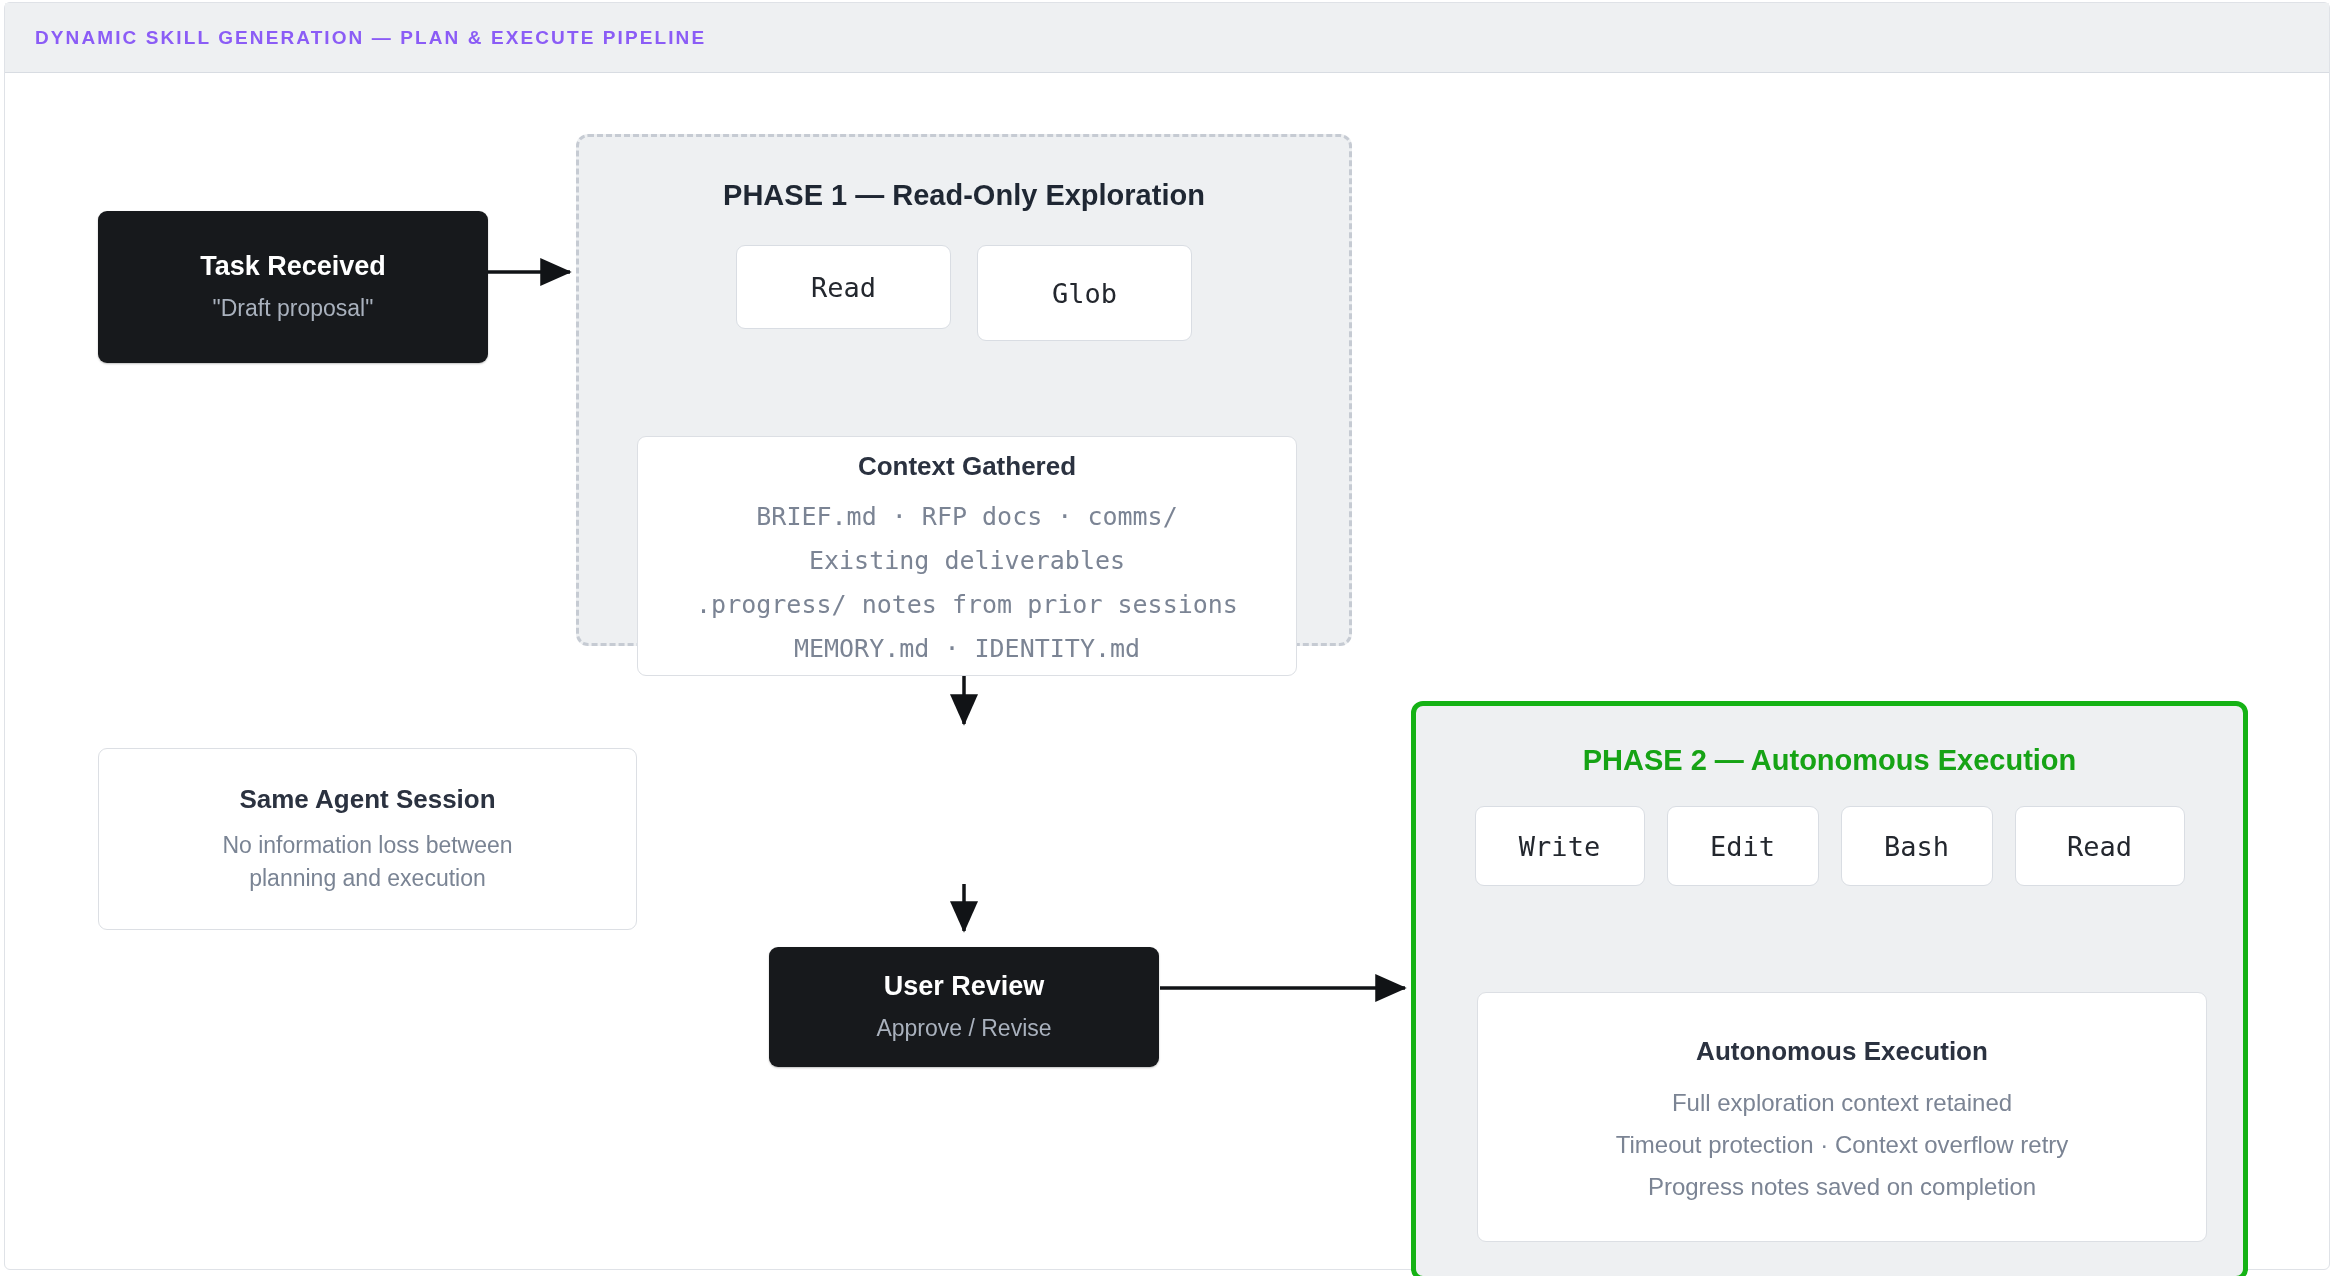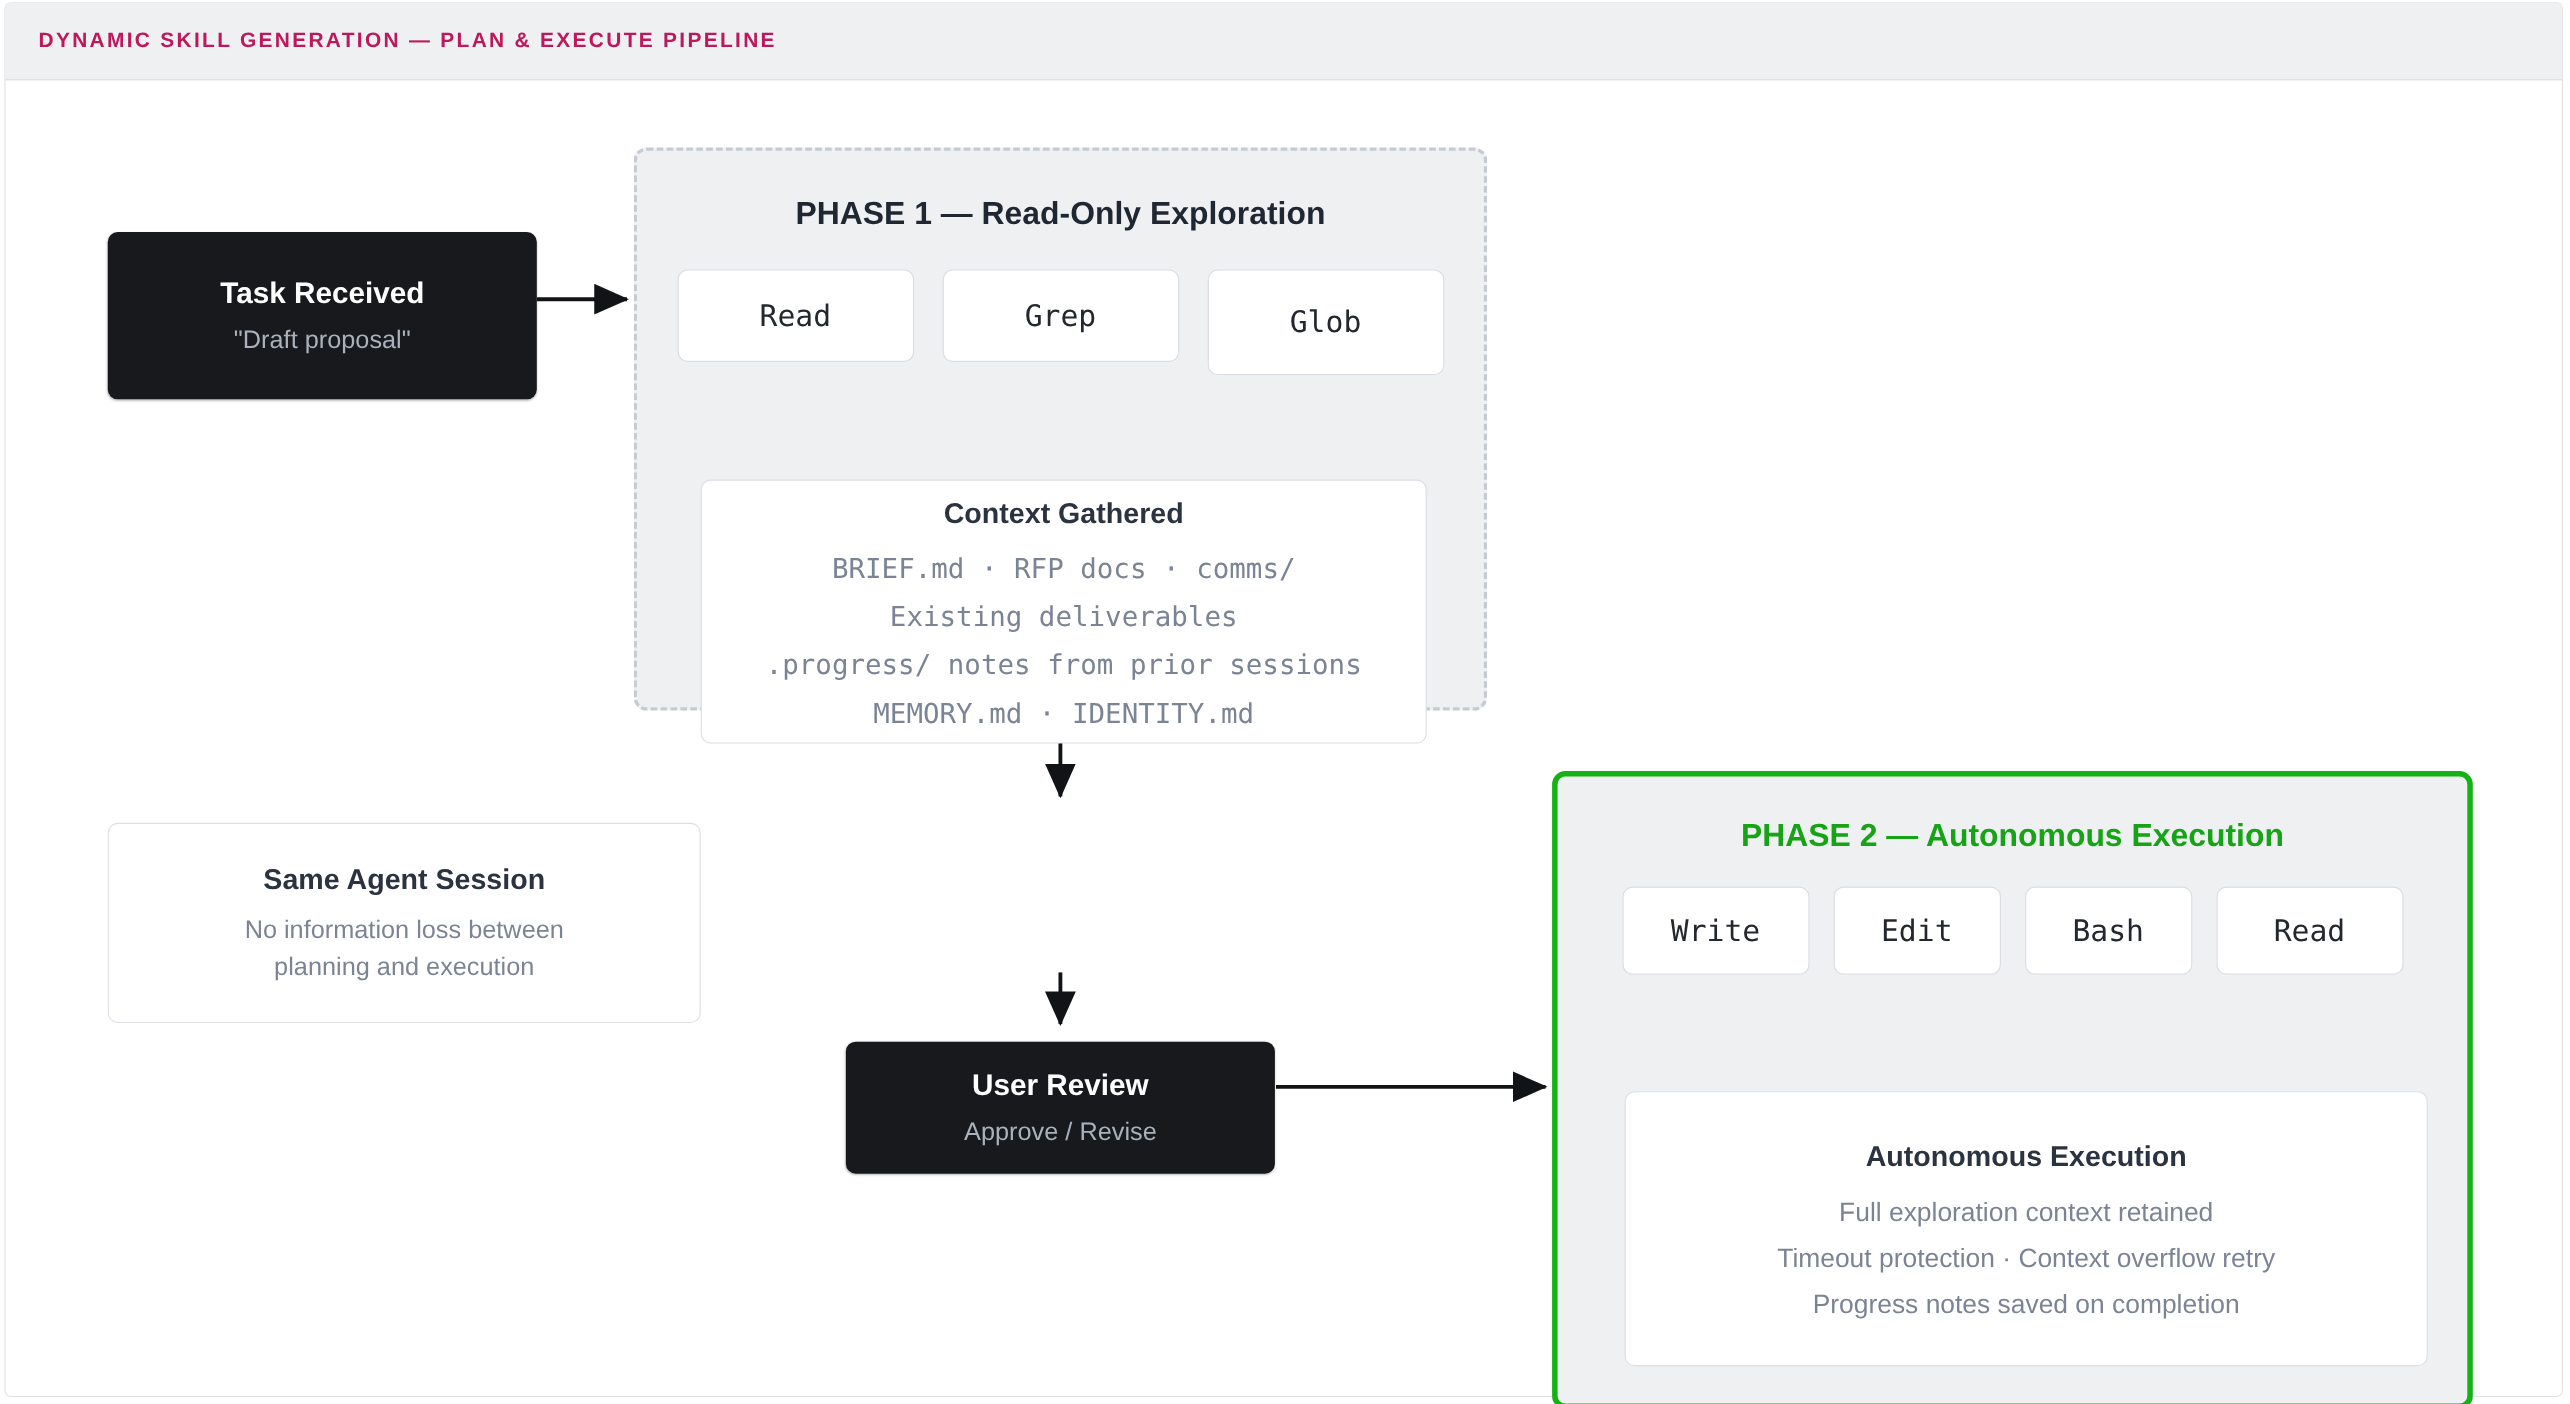--- a/index.html
+++ b/index.html
@@ -37,21 +37,21 @@
     border-bottom: 1px solid #d8dce2;
     box-sizing: border-box;
   }
   .titlebar-text {
     position: absolute;
     left: 30px;
     top: 24px;
     font-size: 19px;
     font-weight: bold;
     letter-spacing: 2.1px;
-    color: #be185d;
+    color: #8b5cf6;
     text-transform: uppercase;
     white-space: nowrap;
   }
 
   .canvas {
     position: absolute;
     left: 0;
     top: 71px;
     width: 2326px;
     height: 1196px;
@@ -231,21 +231,20 @@
       <div class="n-title">Task Received</div>
       <div class="n-sub">"Draft proposal"</div>
     </div>
 
     <div class="panel dashed" style="left:571px; top:60px; width:776px; height:512px;">
 
       <div class="panel-title" style="top:42px;">PHASE 1 — Read-Only Exploration</div>
 
       <div class="tool-row" style="left:0; top:108px; width:100%; gap:26px;">
         <div class="tool-btn" style="width:215px; height:84px;">Read</div>
-        <div class="tool-btn" style="width:215px; height:84px;">Grep</div>
         <div class="tool-btn" style="width:215px; height:96px;">Glob</div>
       </div>
 
       <div class="inner-box" style="left:58px; top:299px; width:660px; height:240px;">
         <div class="inner-title" style="margin-bottom:22px;">Context Gathered</div>
         <div class="inner-line mono" style="margin-bottom:19px;">BRIEF.md · RFP docs · comms/</div>
         <div class="inner-line mono" style="margin-bottom:19px;">Existing deliverables</div>
         <div class="inner-line mono" style="margin-bottom:19px;">.progress/ notes from prior sessions</div>
         <div class="inner-line mono">MEMORY.md · IDENTITY.md</div>
       </div>

